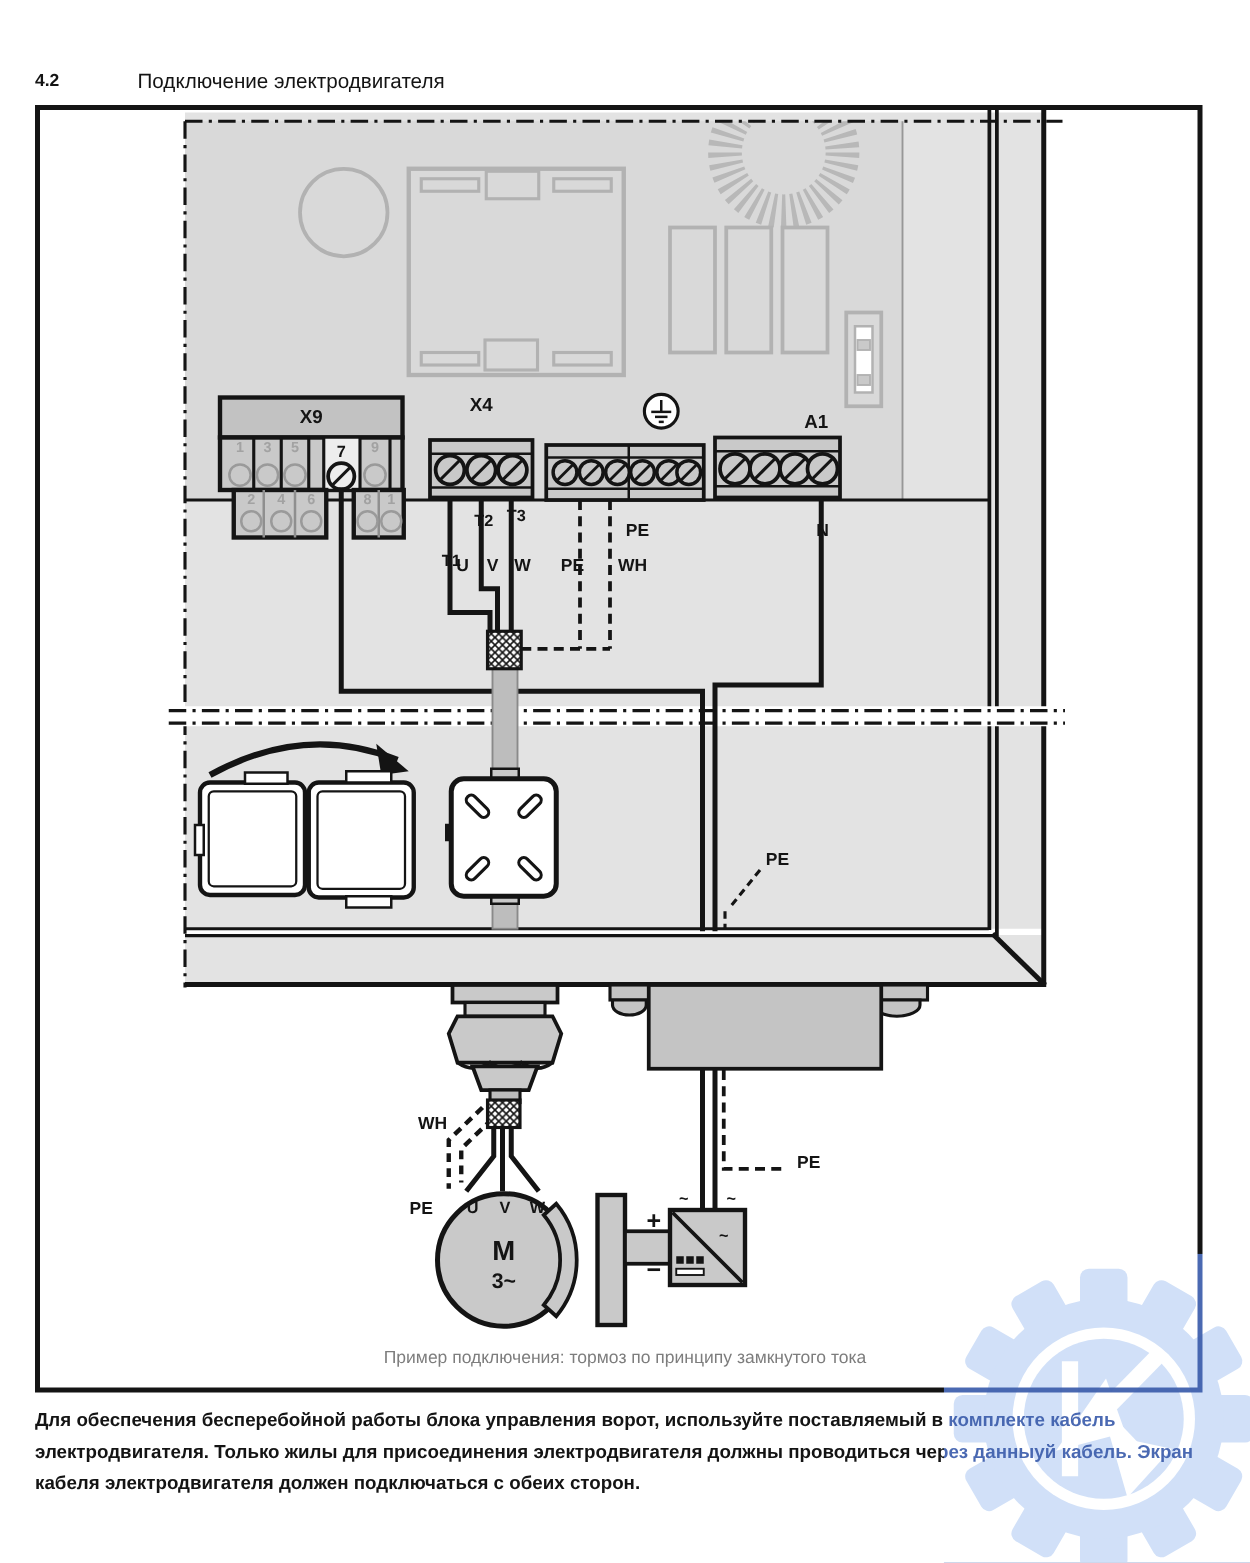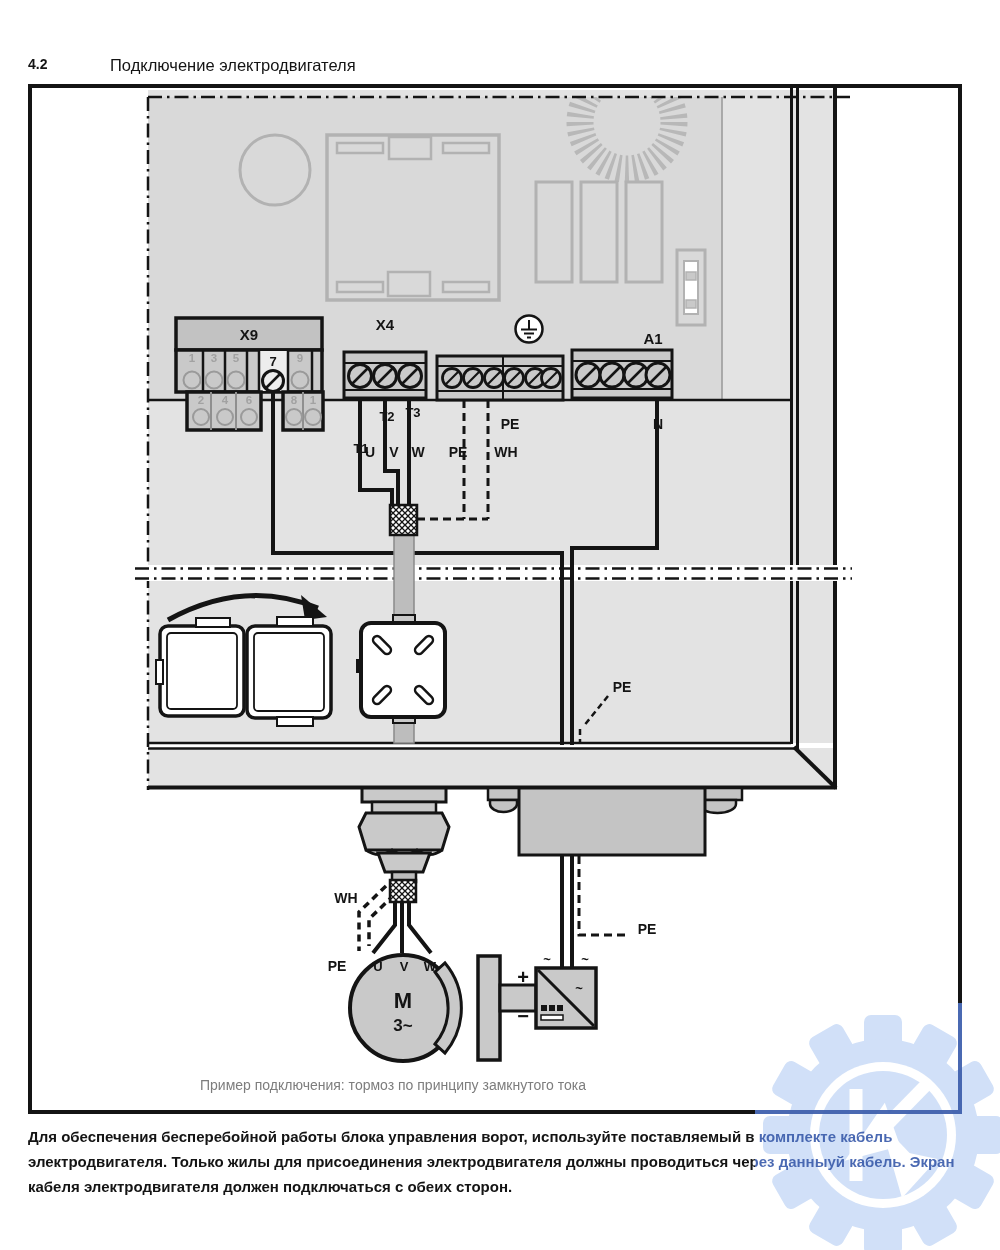--- a/index.html
+++ b/index.html
@@ -6,21 +6,21 @@
   body{width:1000px;height:1250px;position:relative;background:#fff;overflow:hidden;
        font-family:"Liberation Sans",sans-serif;color:#141414;}
   .dl{position:absolute;transform:translate(-50%,-50%);font-weight:bold;font-size:13px;
       color:#141414;white-space:nowrap;line-height:1;}
   .dl14{font-size:14px;} .dl15{font-size:15px;} .dl20{font-size:20px;} .dl22{font-size:22px;}
   .faint{color:#a2a2a2;font-size:11.5px;}
   #sec-num{position:absolute;left:28px;top:56px;font-size:14px;font-weight:bold;}
   #sec-title{position:absolute;left:110px;top:56px;font-size:16.5px;font-weight:normal;}
   #frame{position:absolute;left:28px;top:84px;width:934px;height:1030px;
          border:4px solid #141414;box-sizing:border-box;}
-  #caption{position:absolute;left:200px;top:1077px;width:600px;text-align:left;
+  #caption{position:absolute;left:200px;top:1077px;width:600px;text-align:center;
            font-size:14px;color:#7d7d7d;}
   #note{position:absolute;left:28px;top:1124px;width:942px;font-size:15px;font-weight:bold;
         line-height:25px;}
   #diagram-svg{position:absolute;left:0;top:0;}
   .wm{position:absolute;left:755px;top:1003px;pointer-events:none;}
   #wm-multiply{mix-blend-mode:multiply;}
   #wm-screen{mix-blend-mode:screen;}
 </style>
 </head>
 <body>

